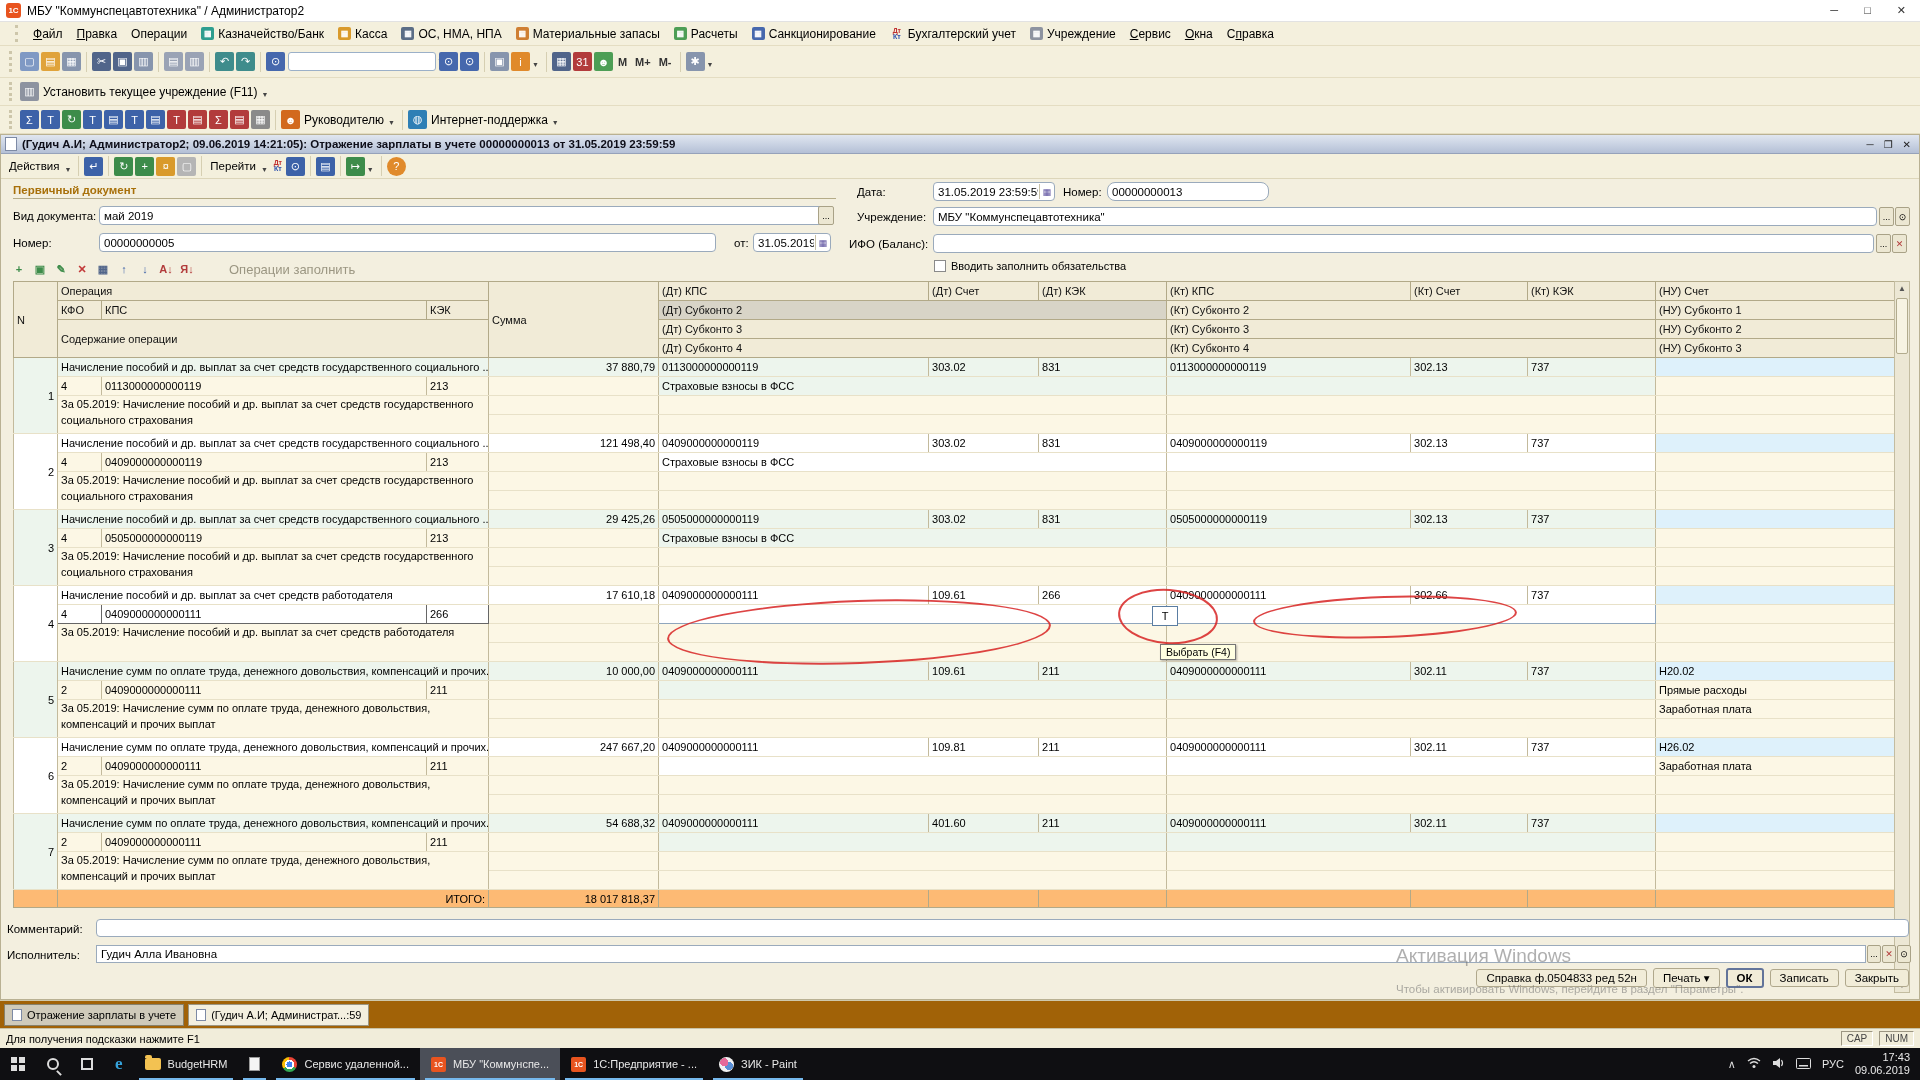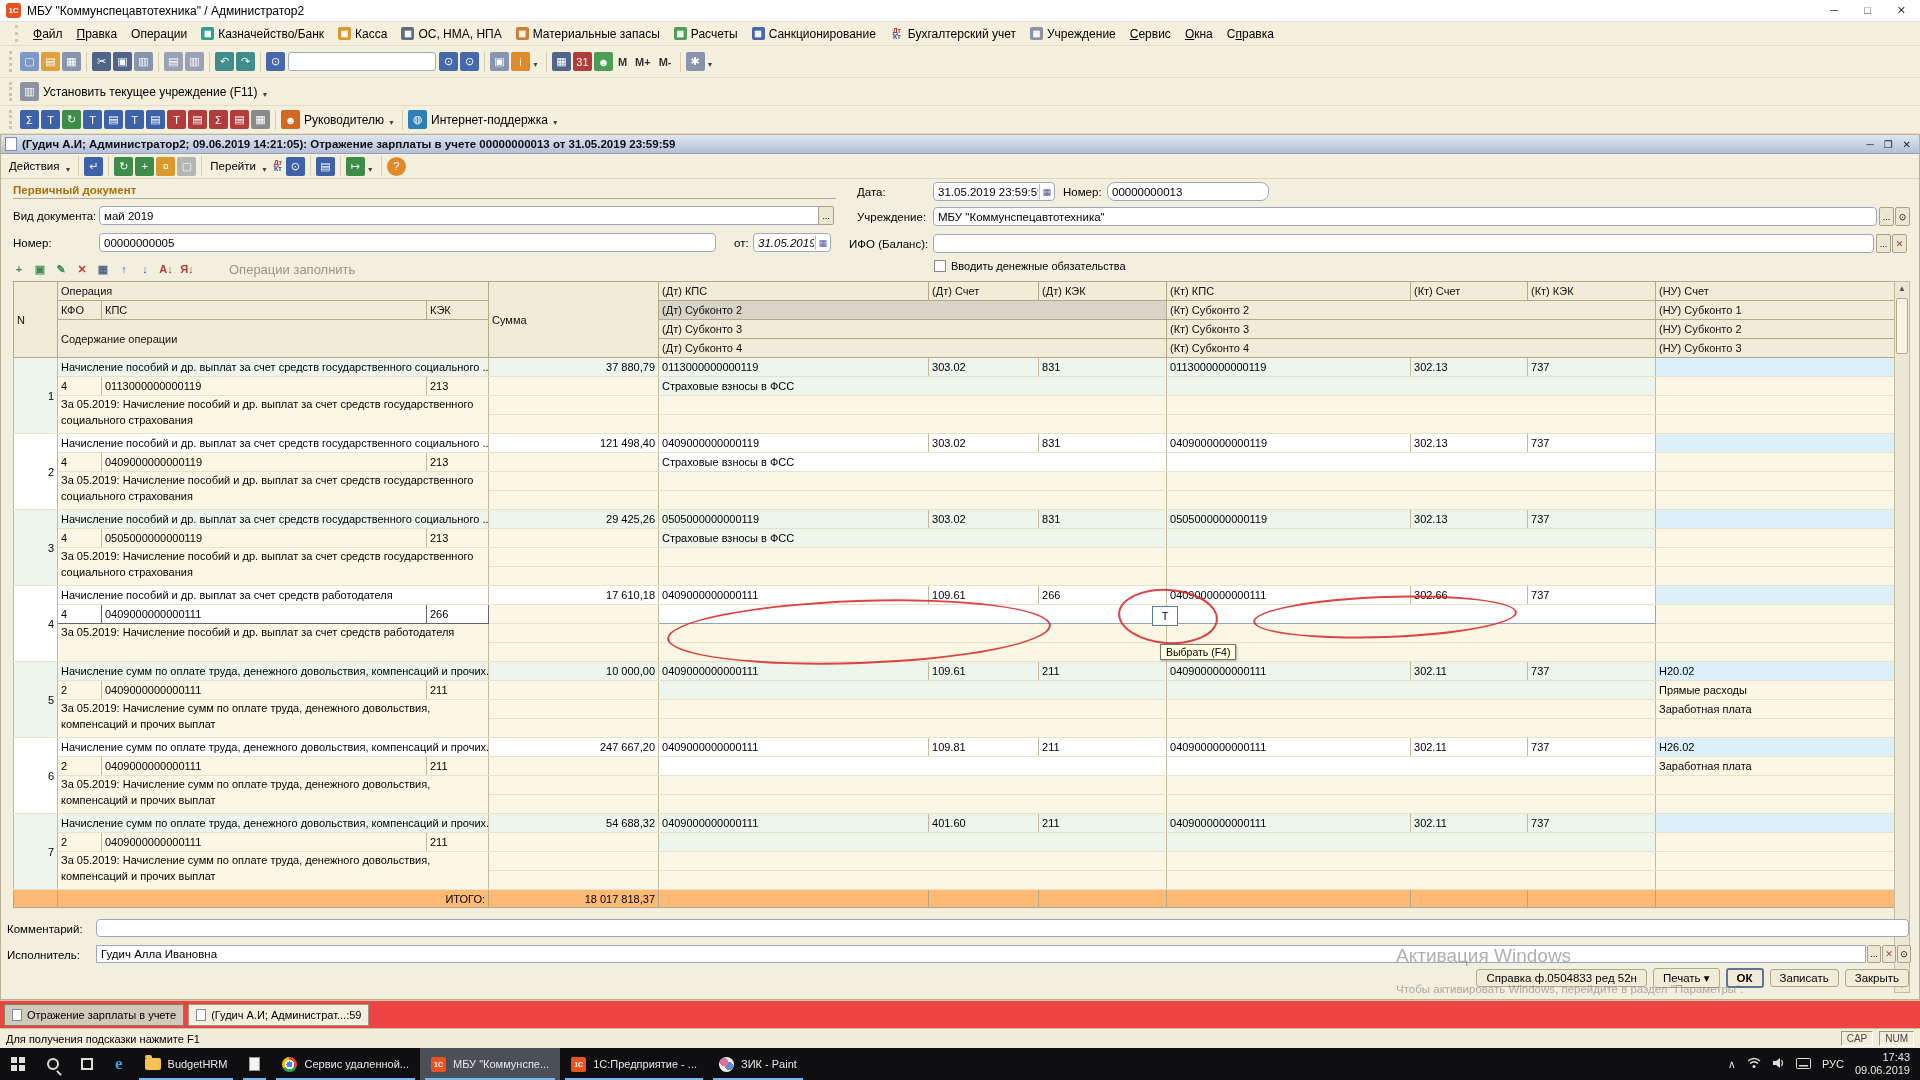--- a/index.html
+++ b/index.html
@@ -83,21 +83,21 @@
 
 
 .red-ellipse{position:absolute;border:2.5px solid rgba(215,35,35,.85);border-radius:50%;z-index:55;transform:rotate(-2deg)}
 #t-box{position:absolute;width:26px;height:20px;background:#fff;border:1px solid #5a7da2;z-index:54;display:flex;align-items:center;justify-content:center;font-size:11px}
 #tooltip{position:absolute;background:#ffffe1;border:1px solid #767676;font-size:10.5px;padding:1px 5px;z-index:56;box-shadow:1px 1px 2px rgba(0,0,0,.3)}
 #watermark{position:absolute;z-index:60;color:rgba(110,110,110,.55);pointer-events:none}
 #watermark .w1{font-size:19px}
 #watermark .w2{font-size:11.5px;margin-top:16px}
 
 
-#mdi-tabs{height:28px;background:#ef4444;display:flex;align-items:center;gap:4px;padding:0 4px;border-top:1px solid #cfc8ab}
+#mdi-tabs{height:28px;background:#a16207;display:flex;align-items:center;gap:4px;padding:0 4px;border-top:1px solid #cfc8ab}
 .mtab{height:22px;display:flex;align-items:center;gap:5px;padding:0 7px;font-size:11px;border:1px solid #9c9682;background:#f3efdf;white-space:nowrap}
 .mtab.active{background:#cfcaba;border:1px solid #87816b}
 .mtab .doc-icon{width:10px;height:12px}
 
 
 #statusbar{height:20px;background:#f1edda;border-top:1px solid #c9c2a6;display:flex;align-items:center;padding:0 6px;font-size:11px}
 .kb-ind{margin-left:6px;padding:1px 5px;font-size:10px;border:1px solid;border-color:#9c9682 #fff #fff #9c9682;color:#444}
 
 
 #taskbar{height:32px;background:#0f0f12;display:flex;align-items:stretch;color:#e8e8e8}
@@ -308,41 +308,41 @@
     <div class="section-title" style="left:12px;top:5px">Первичный документ</div>
     <div class="section-line" style="left:12px;top:19px;width:823px"></div>
 
     <div class="flabel" style="left:12px;top:31px">Вид документа:</div>
     <input class="finput" style="left: 98px; top: 27px; width: 730px;" value="май 2019">
     <div class="fbtn-sm" style="left:817px;top:27px">...</div>
 
     <div class="flabel" style="left:12px;top:58px">Номер:</div>
     <input class="finput" style="left: 98px; top: 54px; width: 617px;" value="00000000005">
     <div class="flabel" style="left:733px;top:58px">от:</div>
-    <input class="finput" style="left: 752px; top: 54px; width: 78px; padding-right: 16px; font-style: italic;" value="31.05.2019">
+    <input class="finput" style="left: 752px; top: 54px; width: 78px; padding-right: 16px;" value="31.05.2019">
     <div class="cal-btn" style="left:814px;top:56px">▦</div>
 
     <div class="flabel" style="left:856px;top:7px">Дата:</div>
     <input class="finput" style="left: 932px; top: 3px; width: 122px; padding-right: 16px;" value="31.05.2019 23:59:59">
     <div class="cal-btn" style="left:1038px;top:5px">▦</div>
     <div class="flabel" style="left:1062px;top:7px">Номер:</div>
     <input class="finput" style="left: 1106px; top: 3px; width: 162px; border-radius: 8px;" value="00000000013">
 
     <div class="flabel" style="left:856px;top:32px">Учреждение:</div>
     <input class="finput" style="left: 932px; top: 28px; width: 944px;" value="МБУ &quot;Коммунспецавтотехника&quot;">
     <div class="fbtn-sm" style="left:1878px;top:28px;width:15px">...</div>
     <div class="fbtn-sm" style="left:1894px;top:28px;width:15px">⊙</div>
 
     <div class="flabel" style="left:848px;top:59px">ИФО (Баланс):</div>
     <input class="finput" style="left: 932px; top: 55px; width: 941px;" value="">
     <div class="fbtn-sm" style="left:1875px;top:55px;width:15px">...</div>
     <div class="fbtn-sm" style="left:1891px;top:55px;width:15px;color:#b23b3b">✕</div>
 
     <div class="checkbox" style="left:933px;top:81px"></div>
-    <div class="flabel" style="left:950px;top:81px;font-size:11px">Вводить денежные обязательства</div>
+    <div class="flabel" style="left:950px;top:81px;font-size:11px">Вводить заполнить обязательства</div>
 
     <div id="grid-toolbar">
         <span class="gti" style="color: rgb(61, 140, 74);">+</span>
         <span class="gti" style="color: rgb(61, 140, 74);">▣</span>
         <span class="gti" style="color: rgb(61, 140, 74);">✎</span>
         <span class="gti" style="color: rgb(194, 58, 58);">✕</span>
         <span class="gti" style="color: rgb(81, 101, 138);">▦</span>
         <span class="gti" style="color: rgb(61, 98, 168);">↑</span>
         <span class="gti" style="color: rgb(61, 98, 168);">↓</span>
         <span class="gti" style="color: rgb(178, 59, 59);">А↓</span>

